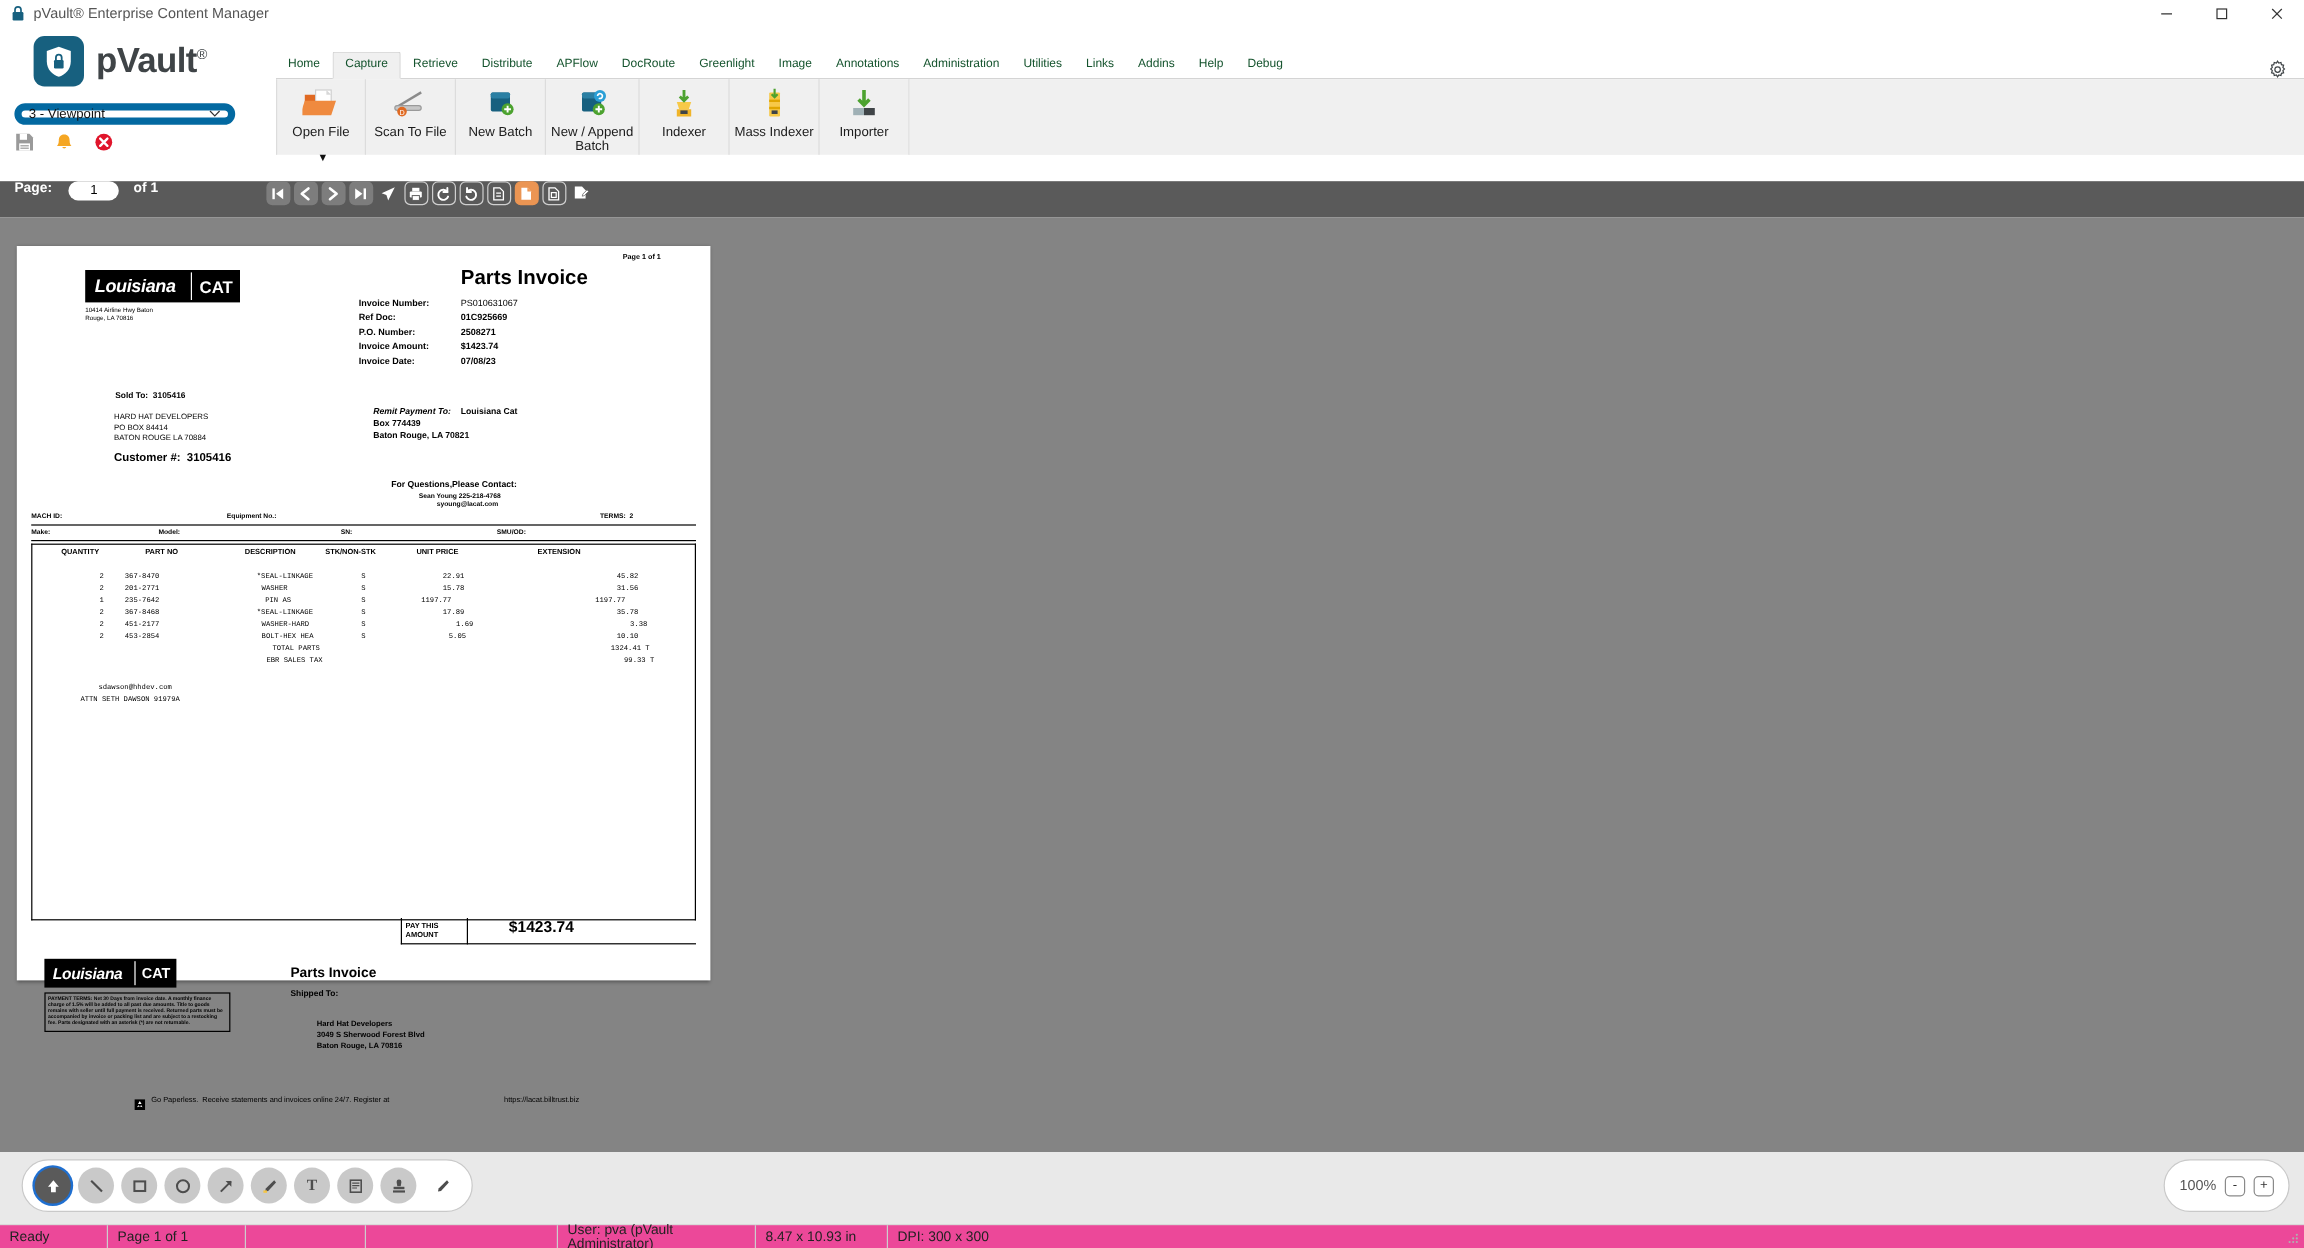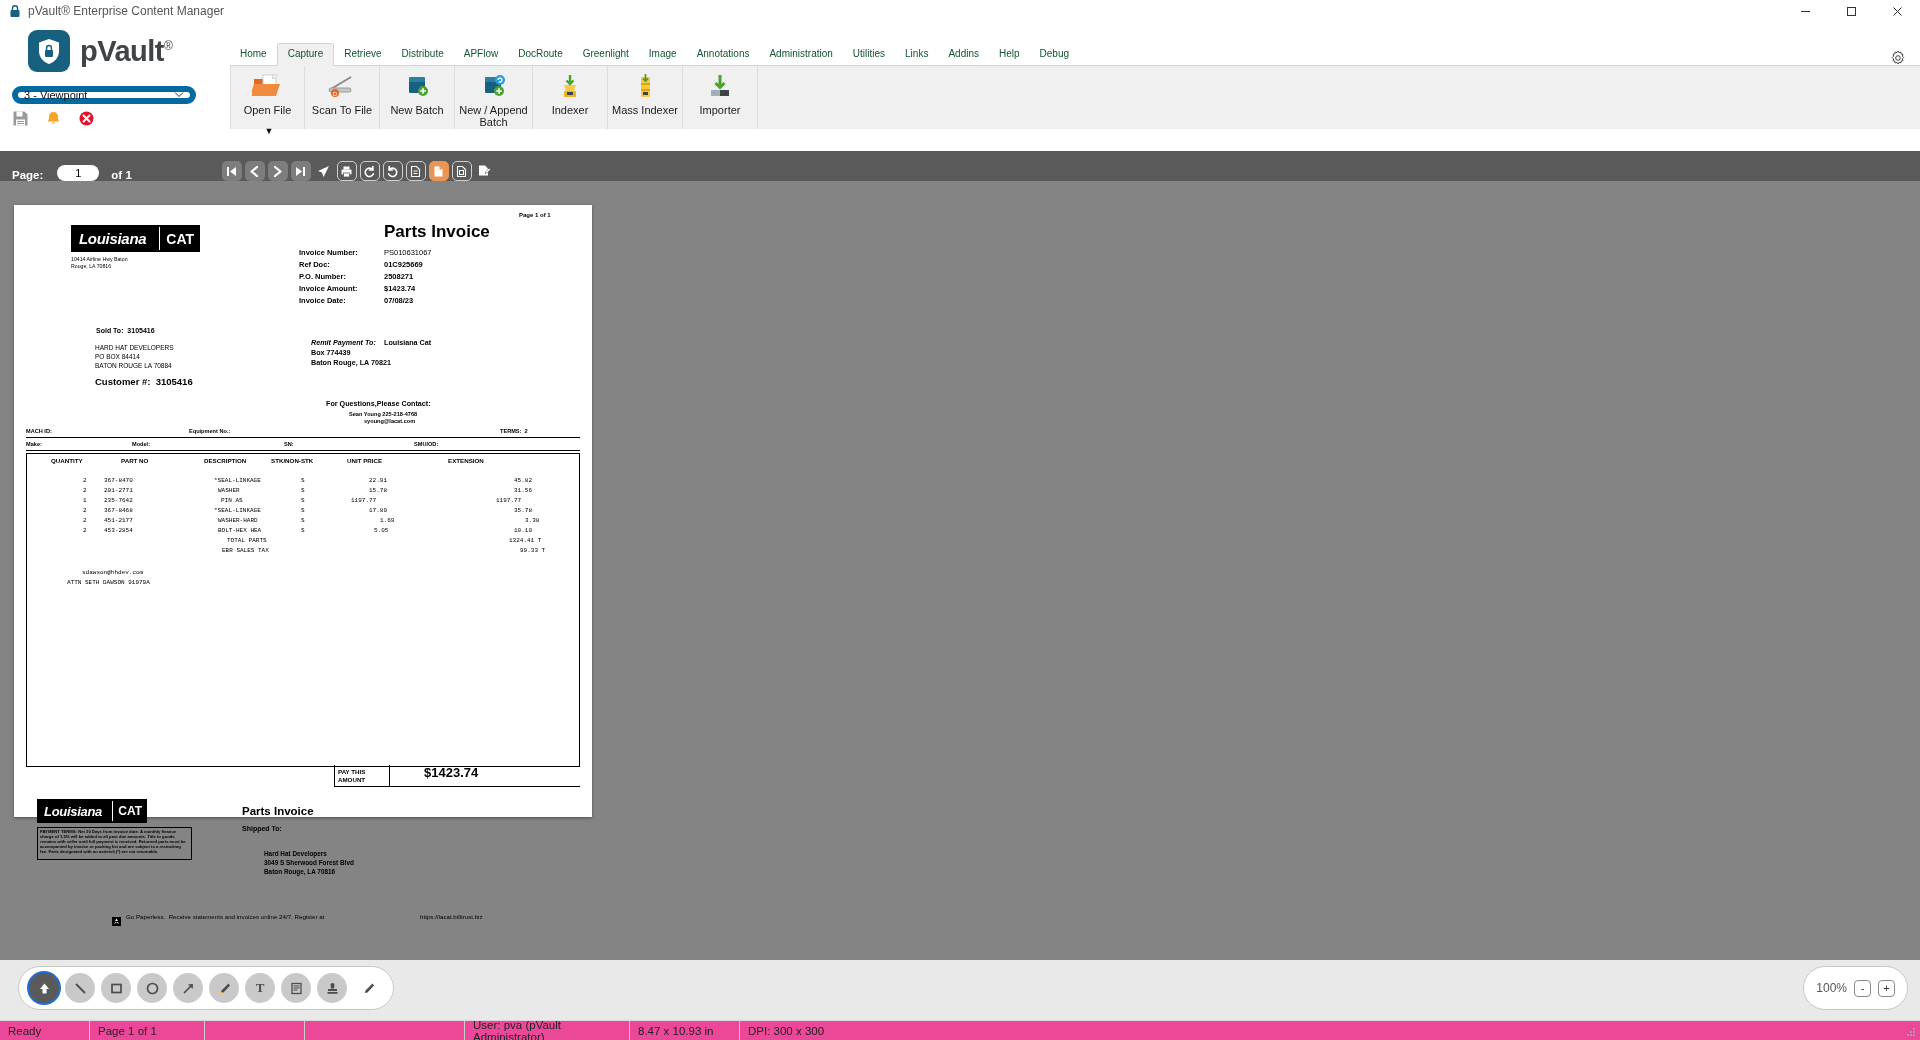--- a/index.html
+++ b/index.html
@@ -73,21 +73,21 @@
   .ritem .lbl { margin-top: 2px; }
   .dropcaret {
     position: absolute; left: 262px; top: 104px; width: 14px; height: 10px;
     font-size: 9px; color: #111; text-align: center; line-height: 10px;
   }
   .ribbon-spacer { flex: 1; background: #f0f0f0; }
 
   
   .navbar {
     position: absolute; left: 0; top: 151px; width: 1920px; height: 30px;
-    background: #5a5a5a; display: flex; align-items: flex-end;
+    background: #5a5a5a; display: flex; align-items: flex-start;
   }
   .navbar .pglabel { color: #fff; font-size: 11.5px; font-weight: bold; margin-left: 12px; }
   .pginput {
     width: 42px; height: 16px; margin-left: 14px; border-radius: 8px; border: none;
     background: #fff; color: #000; font-size: 11px; text-align: center; line-height: 16px;
     font-family: "Liberation Sans", sans-serif;
   }
   .navbar .ofn { color: #fff; font-size: 11.5px; font-weight: bold; margin-left: 12px; }
   .navtools { display: flex; align-items: center; gap: 3px; margin-left: 90px; }
   .ntb {

